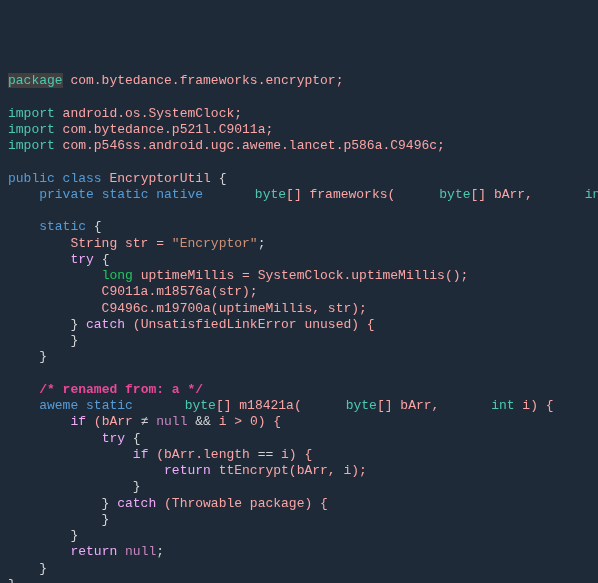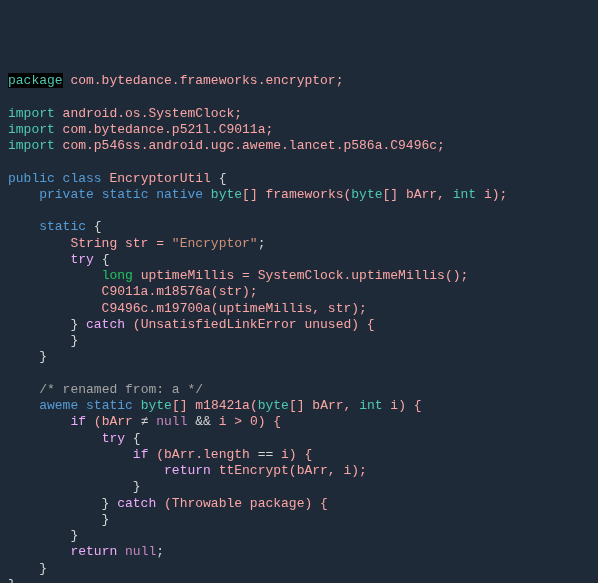--- a/index.html
+++ b/index.html
@@ -11,28 +11,28 @@
     line-height: 1.25;
     color: #d4d4d4;
     white-space: pre;
     width: 598px;
     height: 583px;
     box-sizing: border-box;
     overflow: hidden;
   }
   .kw-decl { color: #4ec9b0; }
   .kw-mod { color: #569cd6; }
-  .kw-type { color: #4ec9b0; }
+  .kw-type { color: #4ec9b0; margin-left: 44px; }
   .kw-ctrl { color: #c586c0; }
   .kw-red { color: #f0abfc; }
   .str { color: #ce9178; }
-  .comment { color: #a3a3a3; }
+  .comment { color: #ec4899; font-weight: bold; }
   .ident { color: #fca5a5; }
   .punct { color: #d4d4d4; }
-  .hl { background: #000000; }
+  .hl { background: #404040; }
   .op { color: #d4d4d4; }
   .long { color: #22c55e; }
 </style>
 </head>
 <body>
 
 
 
 <div id="code"><span class="kw-decl hl">package</span><span class="ident"> com.bytedance.frameworks.encryptor;</span>
 

